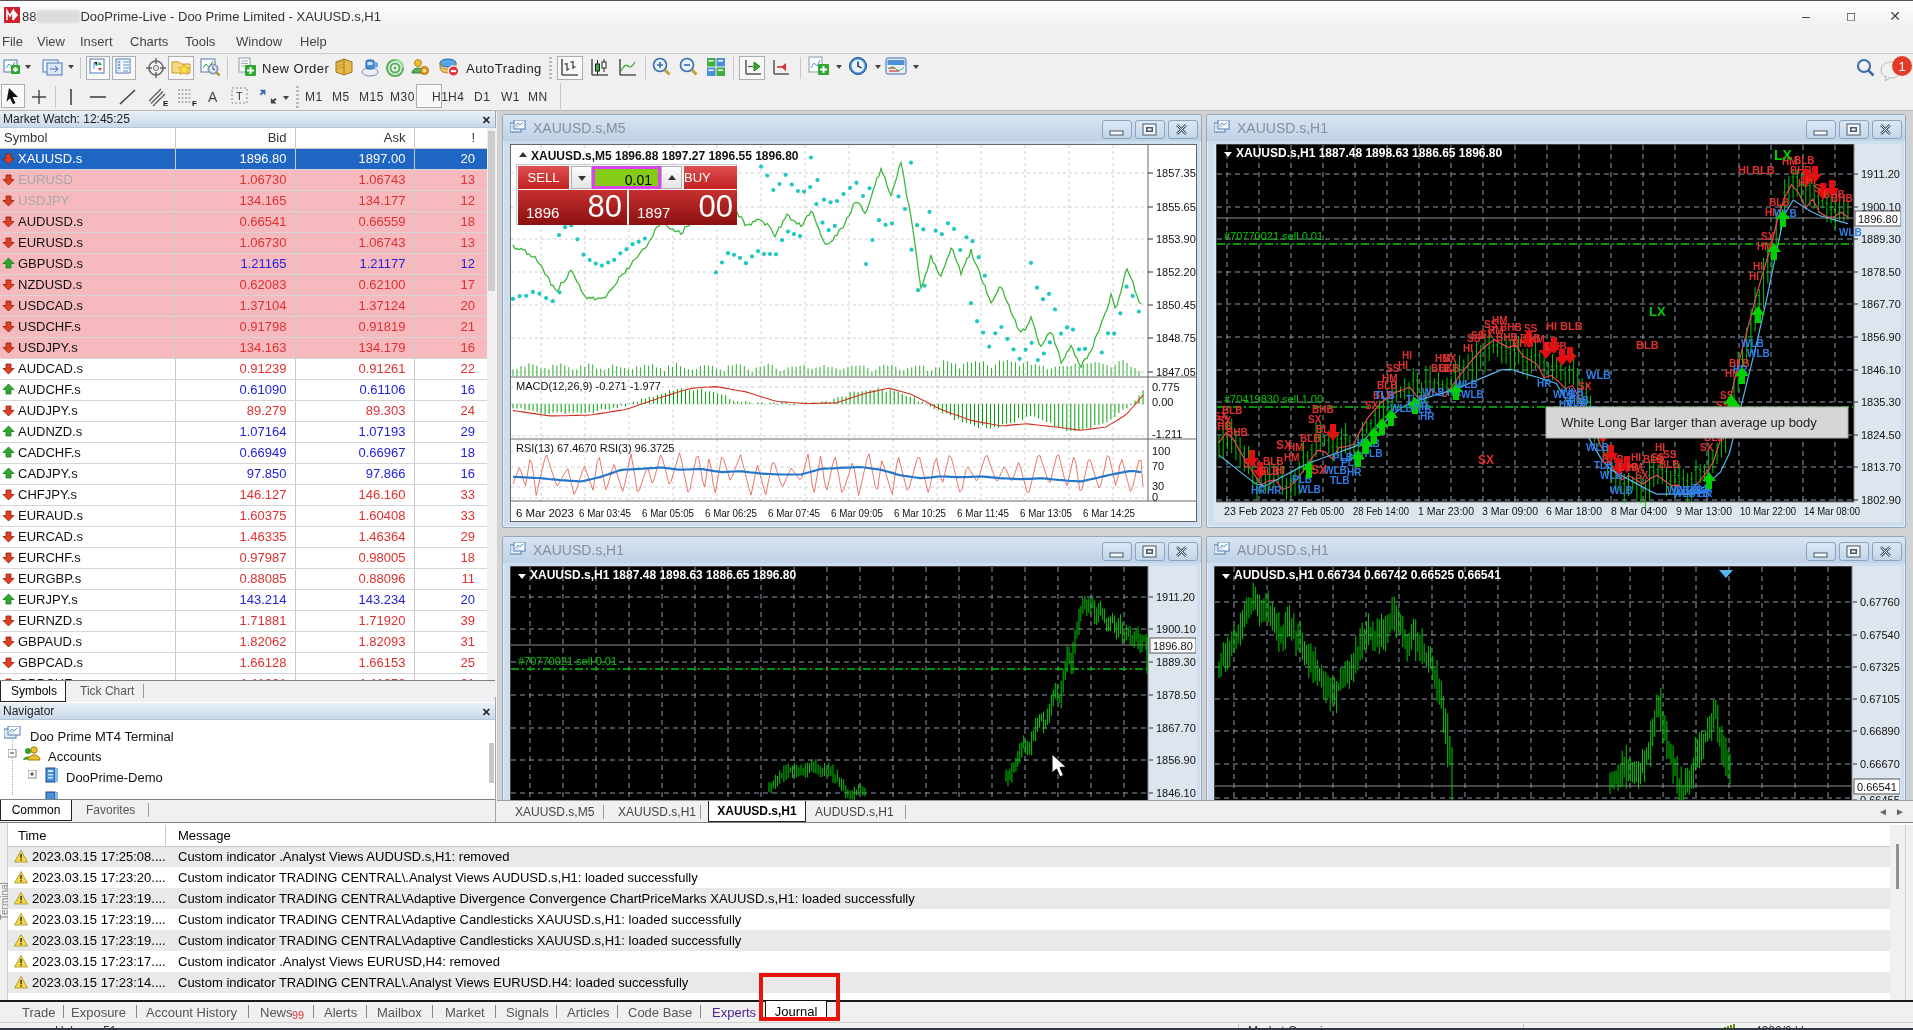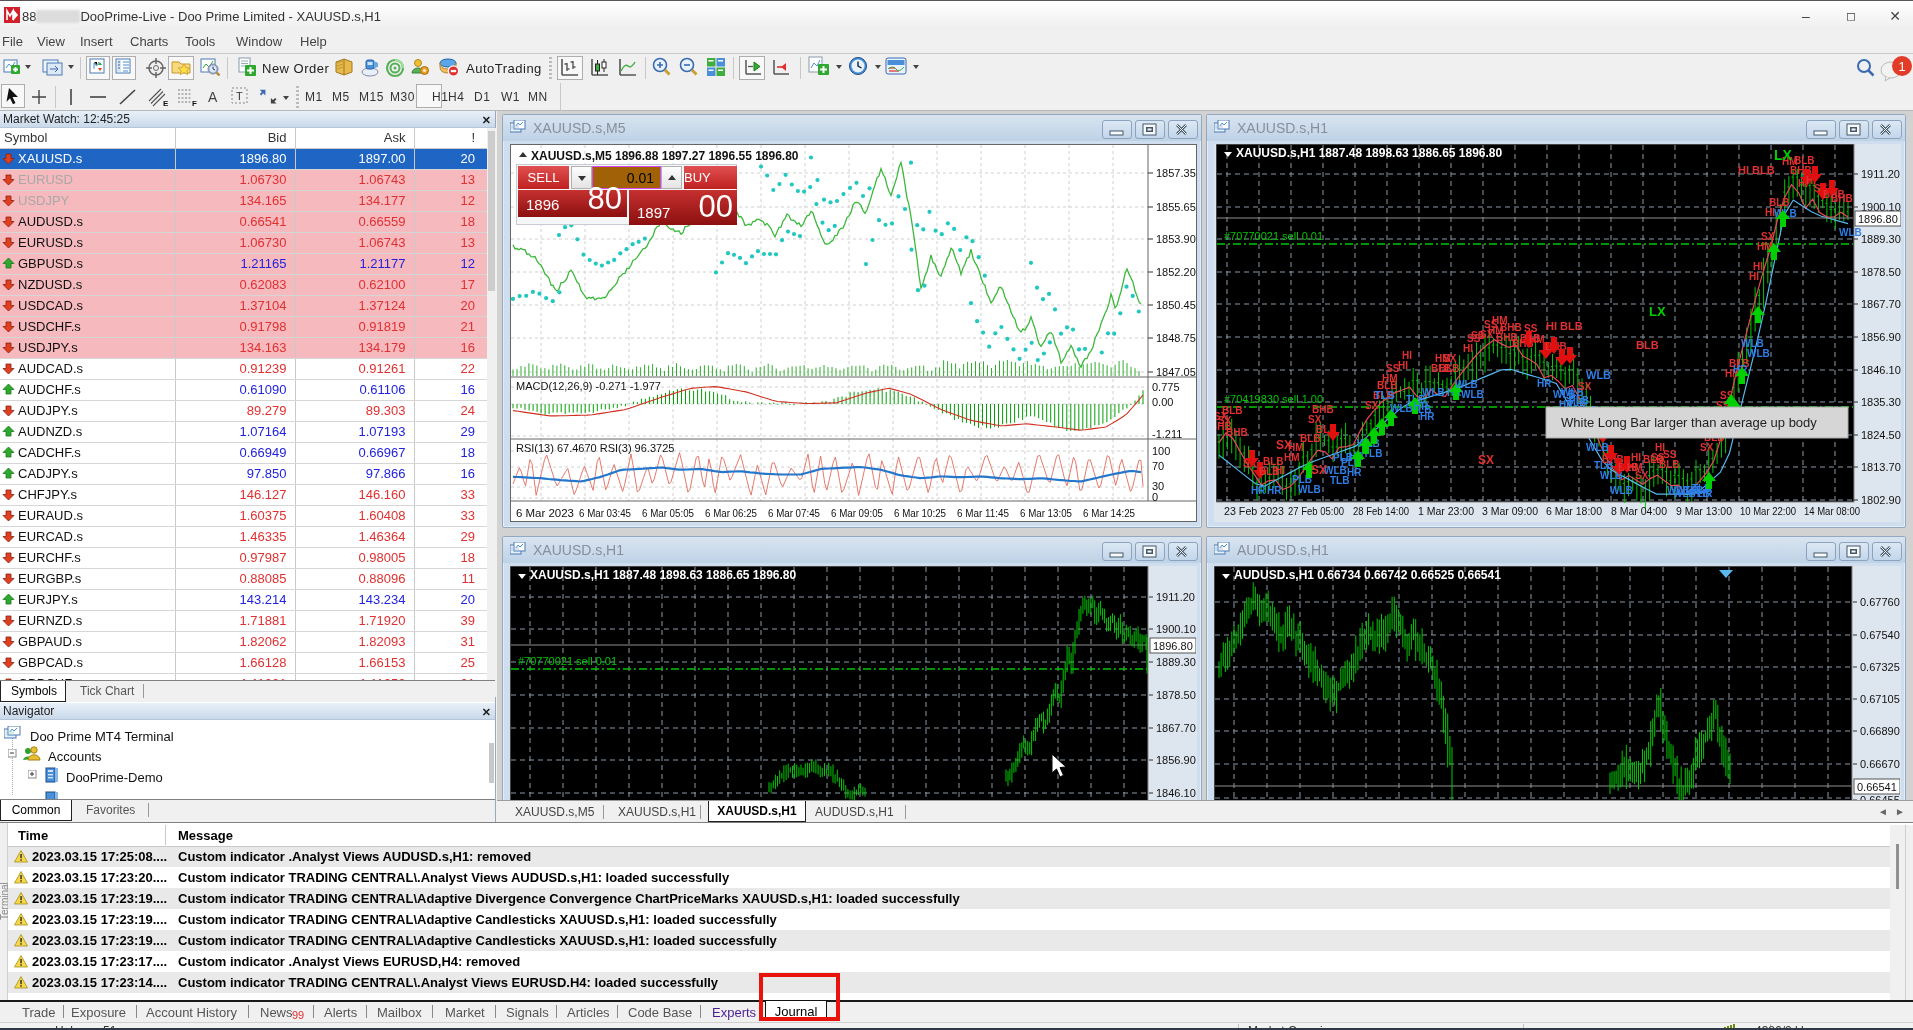--- a/index.html
+++ b/index.html
@@ -46,21 +46,21 @@
 .cwin { position:absolute; background:#cfdeee; border:1px solid #93a9c0; border-radius:2px; box-shadow:inset 0 0 0 1px #e4eef8; }
 .ctitle { position:absolute; left:0; top:0; width:100%; height:26px; background:linear-gradient(#d9e4f0,#bed2e6); color:#878f9a; font-size:14px; line-height:26px; }
 .ctitle .txt { position:absolute; left:30px; top:0; }
 .cbtn { position:absolute; top:5px; width:30px; height:19px; background:linear-gradient(#dce8f4,#c2d6ea); border:1px solid #8ba3bd; border-radius:3px; }
 .chartclient { position:absolute; background:#000; border:1px solid #7d8da0; }
 
 #charttabs { left:497px; top:800px; width:1416px; height:22px; background:#f0f0f0; border-top:1px solid #9c9c9c; font-size:12px; }
 
 #journal { left:0; top:822px; width:1913px; height:178px; background:#fff; border-top:1px solid #808080; }
 table.jr { border-collapse:collapse; font-size:13px; width:1882px; margin-left:8px;}
-table.jr td { height:21px; padding:0; white-space:nowrap;font-weight:bold; }
+table.jr td { height:21px; padding:0; white-space:nowrap; }
 table.jr .t1 { width:160px; }
 table.jr tr.odd td { background:#e9e9e9; }
 #jtabs { left:0; top:1000px; width:1913px; height:22px; background:#f0f0f0; font-size:13px; }
 #statusbar { left:0; top:1022px; width:1913px; height:8px; background:#f2f2f2; border-top:1px solid #d0d0d0; font-size:12px; color:#333; }
 </style></head><body>
 <div id="titlebar" class="abs">
 <svg class="abs" style="left:4px;top:6px;" width="16" height="17" viewBox="0 0 16 17">
       <rect x="0" y="0" width="16" height="16" fill="#d0202a"></rect>
       <path d="M9 2 L14 8 L9 14 Z" fill="#fff"></path>
       <rect x="2" y="2" width="5" height="12" fill="#d0202a"></rect>
@@ -1126,26 +1126,26 @@
         <g font-size="12" fill="#111" font-family="Liberation Sans">
           <path d="M8 12 l4 -5 4 5 z" fill="#333"></path>
           <text x="20" y="15" font-weight="bold">XAUUSD.s,M5  1896.88 1897.27 1896.55 1896.80</text>
         </g>
       </svg>
 <div class="abs" style="left:5px;top:19px;width:221px;height:61px;background:#f4f6f8;border:1px solid #c8ccd2;">
 <div class="abs" style="left:1px;top:1px;width:51px;height:23px;background:linear-gradient(#e05050,#c02020);color:#fff;font-size:13px;text-align:center;line-height:23px;">SELL</div>
 <div class="abs" style="left:54px;top:1px;width:21px;height:23px;background:linear-gradient(#fdfdfd,#e4e4e4);border:1px solid #b0b0b0;">
           <div style="position:absolute;left:6px;top:9px;width:0;height:0;border-left:4px solid transparent;border-right:4px solid transparent;border-top:5px solid #333;"></div>
         </div>
-<div class="abs" style="left:75px;top:1px;width:69px;height:23px;background:#a16207;border:1px solid #d946ef;font-size:14px;text-align:right;line-height:22px;padding-right:6px;">0.01</div>
+<div class="abs" style="left:75px;top:1px;width:69px;height:23px;background:#84cc16;border:3px solid #d946ef;font-size:14px;text-align:right;line-height:22px;padding-right:6px;">0.01</div>
 <div class="abs" style="left:144px;top:1px;width:21px;height:23px;background:linear-gradient(#fdfdfd,#e4e4e4);border:1px solid #b0b0b0;">
           <div style="position:absolute;left:6px;top:8px;width:0;height:0;border-left:4px solid transparent;border-right:4px solid transparent;border-bottom:5px solid #333;"></div>
         </div>
 <div class="abs" style="left:167px;top:1px;width:53px;height:23px;background:linear-gradient(#e05050,#c02020);color:#fff;font-size:13px;line-height:23px;">BUY</div>
-<div class="abs" style="left:1px;top:25px;width:109px;height:27px;background:linear-gradient(#c63030,#8c1010);color:#fff;">
+<div class="abs" style="left:1px;top:25px;width:109px;height:35px;background:linear-gradient(#c63030,#8c1010);color:#fff;">
           <span style="position:absolute;left:8px;bottom:4px;font-size:15px;">1896</span>
           <span style="position:absolute;right:5px;bottom:0px;font-size:31px;">80</span>
         </div>
 <div class="abs" style="left:112px;top:25px;width:108px;height:35px;background:linear-gradient(#c63030,#8c1010);color:#fff;">
           <span style="position:absolute;left:8px;bottom:4px;font-size:15px;">1897</span>
           <span style="position:absolute;right:4px;bottom:0px;font-size:31px;">00</span>
         </div>
 </div>
 </div>
 </div>

